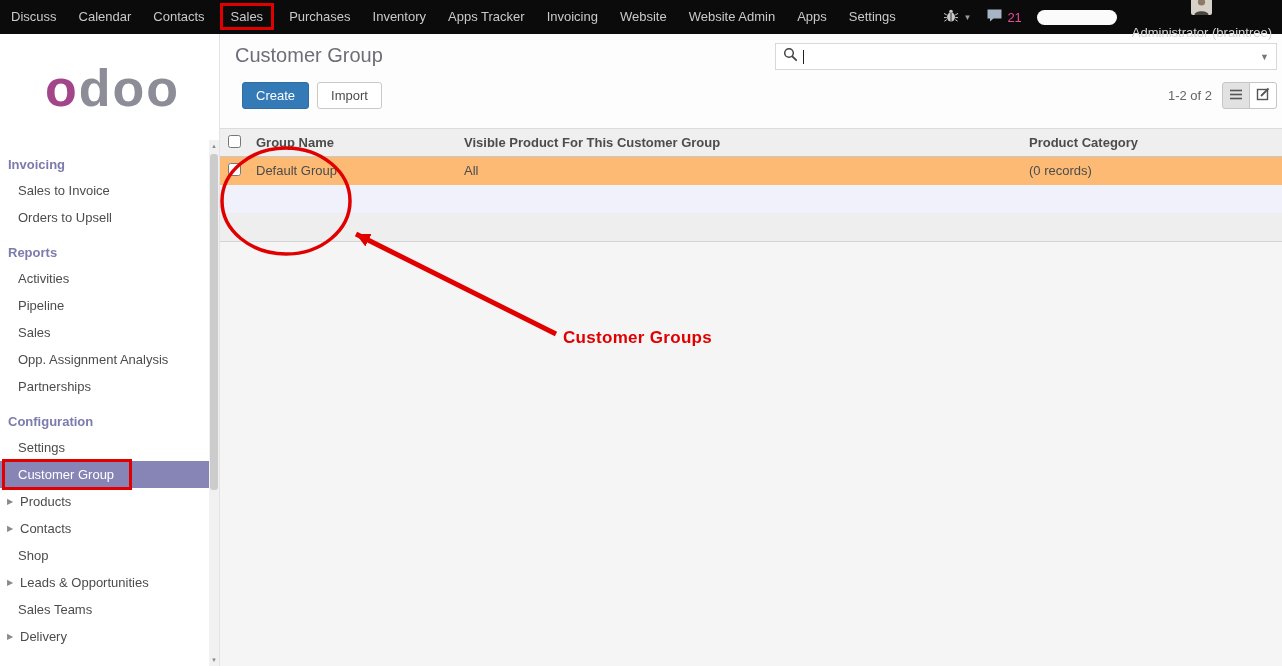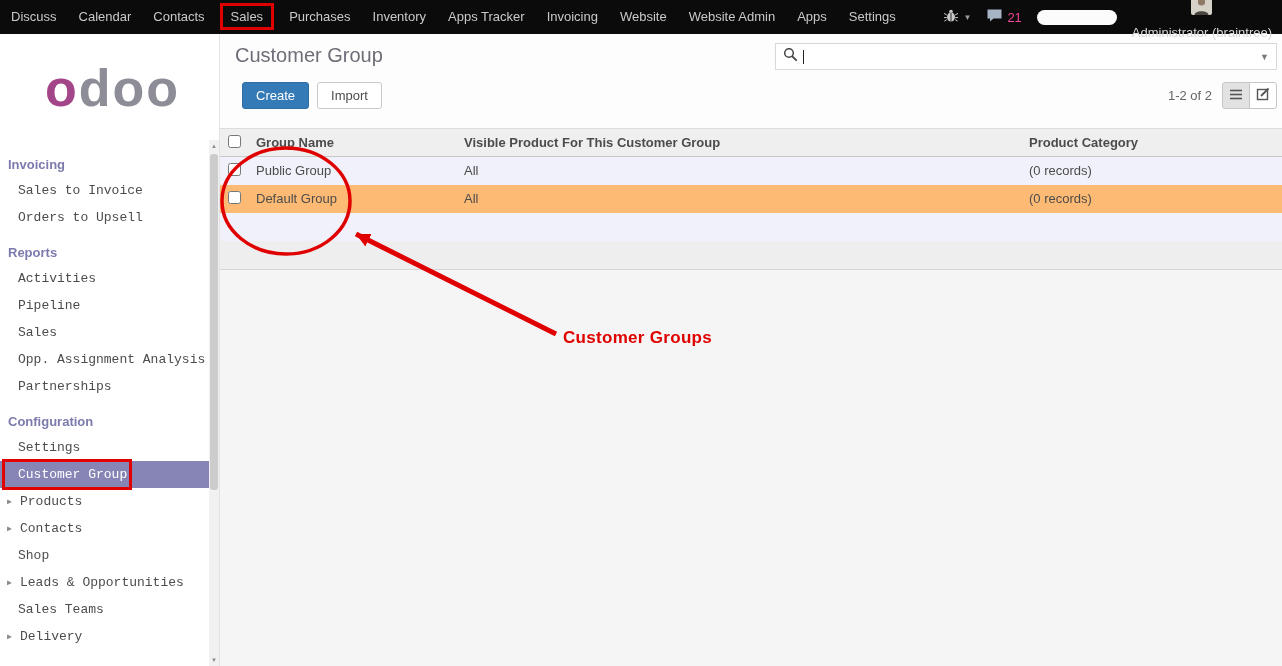--- a/index.html
+++ b/index.html
@@ -25,21 +25,21 @@
              border-right:1px solid #e3e3e3; z-index:2; }
   .logo { padding:26px 0 0 45px; height:118px; font-size:52px; font-weight:bold; letter-spacing:2px;
           line-height:56px; }
   .logo .o-first { color:#a24689; }
   .logo .o-rest { color:#8d8d97; }
   .side-menu { position:relative; }
   .side-section-title { height:25px; line-height:25px; padding-left:8px; margin-top:9px;
                         color:#7c7bad; font-weight:bold; font-size:13px; cursor:pointer; }
   .side-section-title.first { margin-top:0; }
   .side-item { position:relative; height:27px; line-height:27px; padding-left:18px;
-               font-size:13px; color:#4c4c4c; cursor:pointer; width:210px;font-family:Liberation Mono, monospace; }
+               font-size:13px; color:#4c4c4c; cursor:pointer; width:210px; }
   .side-item .exp { position:absolute; left:7px; top:0; font-size:8px; color:#8a8a8a; line-height:27px; }
   .side-item.has-exp { padding-left:20px; }
   .side-item.active { background:#8785b5; color:#fff; }
   .red-outline { position:absolute; left:2px; top:-2px; width:130px; height:31px;
                  border:3px solid #e00000; pointer-events:none; }
   .side-scroll { position:absolute; top:106px; right:0; width:10px; bottom:0; background:#f1f1f1; }
   .sb-arrow { position:absolute; left:0; width:10px; height:12px; font-size:6px; color:#8a8a8a;
               text-align:center; line-height:12px; cursor:pointer; }
   .sb-arrow.up { top:0; } .sb-arrow.down { bottom:0; }
   .sb-thumb { position:absolute; top:14px; left:1px; width:8px; height:336px; background:#cccccc;
@@ -254,26 +254,20 @@
         </colgroup>
       <thead>
         <tr>
           <th class="cb"><input type="checkbox" style=""></th>
           <th>Group Name</th>
           <th>Visible Product For This Customer Group</th>
           <th>Product Category</th>
         </tr>
       </thead>
       <tbody>
-        <tr class="odd">
-          <td class="cb"><input type="checkbox" style=""></td>
-          <td>Public Group</td>
-          <td>All</td>
-          <td>(0 records)</td>
-        </tr>
         <tr class="even">
           <td class="cb"><input type="checkbox" style=""></td>
           <td>Default Group</td>
           <td>All</td>
           <td>(0 records)</td>
         </tr>
         <tr class="odd">
             <td colspan="4"></td>
           </tr>
         <tr class="strip">

